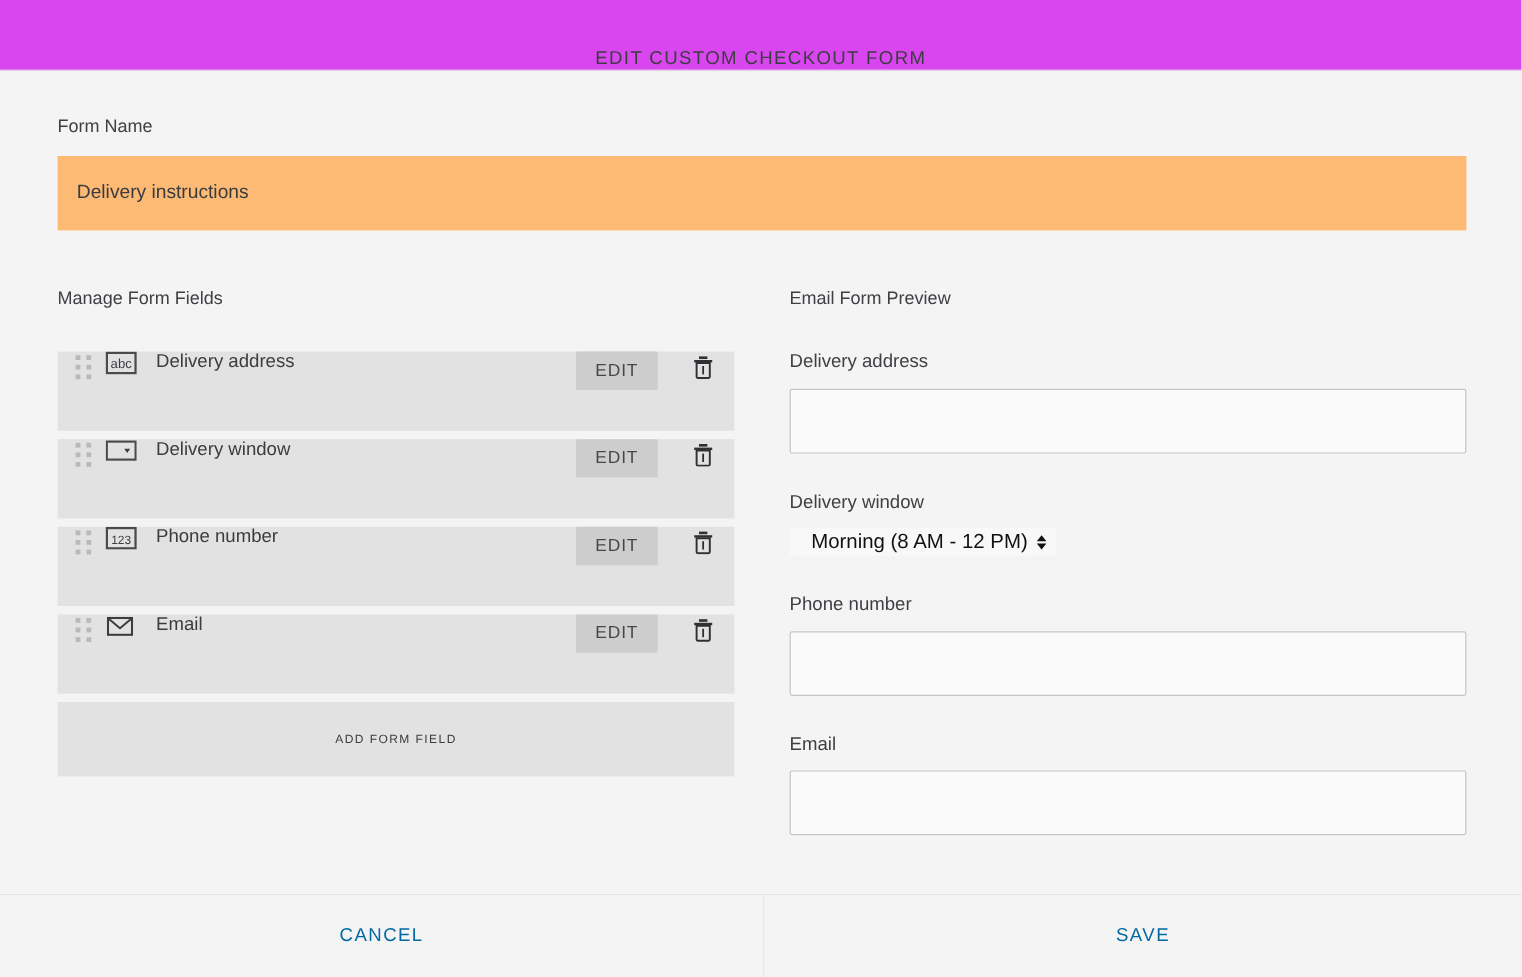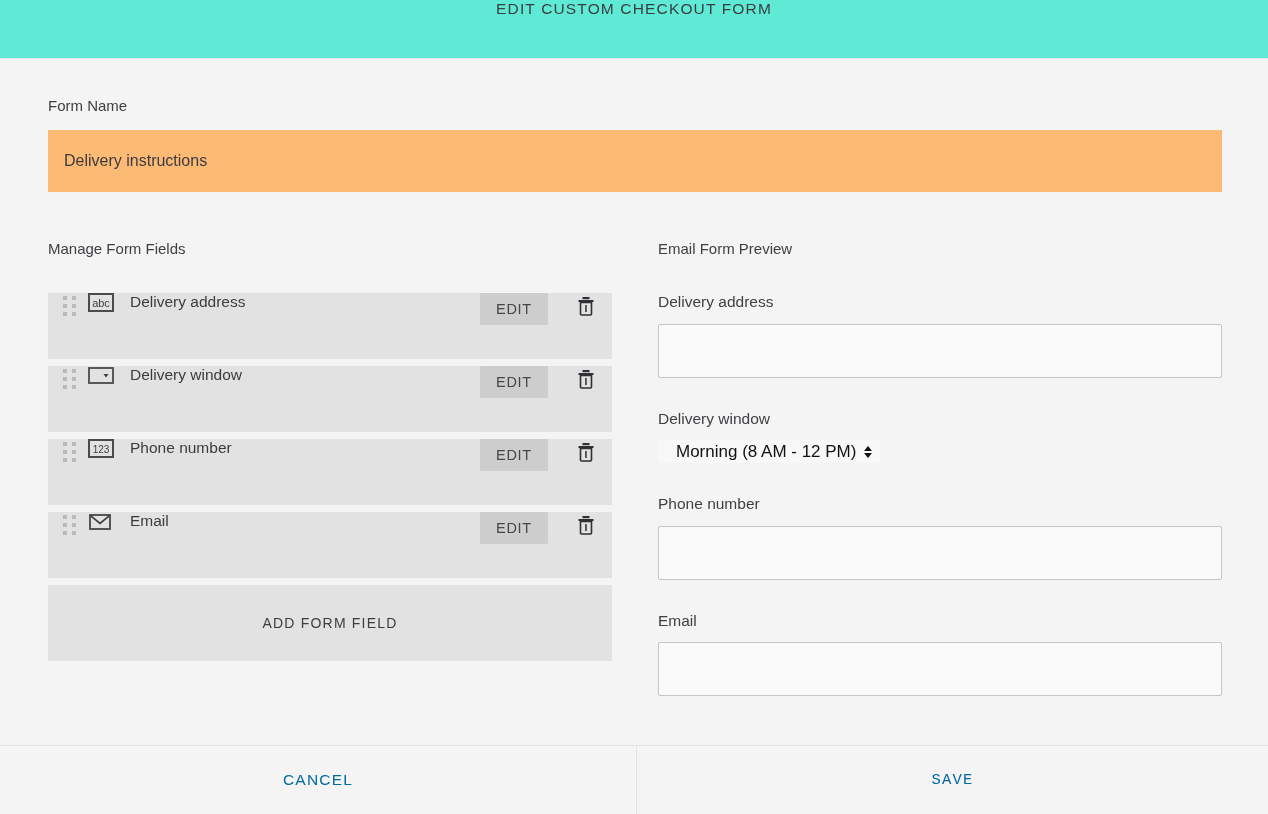--- a/index.html
+++ b/index.html
@@ -22,23 +22,23 @@
     background: #f4f4f4;
     position: relative;
   }
 
   
   .dialog-header {
     height: 59px;
     min-height: 59px;
     border-bottom: 1px solid #e3e3e3;
     display: flex;
-    align-items: flex-start;
+    align-items: flex-end;
     justify-content: center;
-    background: #5eead4;
+    background: #d946ef;
   }
   .dialog-title {
     font-size: 15.5px;
     letter-spacing: 1.15px;
     color: #3c3d41;
     text-transform: uppercase;
     font-weight: 400;
   }
 
   
@@ -157,25 +157,25 @@
     width: 24px;
     height: 26px;
     cursor: pointer;
     display: flex;
     align-items: center;
     justify-content: center;
   }
 
   .add-field-btn {
     width: 100%;
-    height: 76px;
+    height: 62px;
     background: #e2e2e2;
     border: none;
     font-family: "Liberation Sans", sans-serif;
-    font-size: 14px;
+    font-size: 10px;
     letter-spacing: 1.2px;
     color: #3c3d41;
     text-transform: uppercase;
     cursor: pointer;
     margin-top: 0;
   }
 
   
   .preview-field { margin-bottom: 32px; }
   .preview-label {
@@ -254,21 +254,21 @@
     background: #f4f4f4;
     border: none;
     font-family: "Liberation Sans", sans-serif;
     font-size: 15.5px;
     letter-spacing: 1.2px;
     color: #0369a1;
     text-transform: uppercase;
     cursor: pointer;
   }
   .footer-btn.cancel { flex: 0 0 637px; border-right: 1px solid #e3e3e3; }
-  .footer-btn.save { flex: 1; font-family: Liberation Mono, monospace; }
+  .footer-btn.save { flex: 1; }
 </style>
 </head>
 <body>
 
 <div class="dialog">
 
   <div class="dialog-header">
     <div class="dialog-title">EDIT CUSTOM CHECKOUT FORM</div>
   </div>
 

